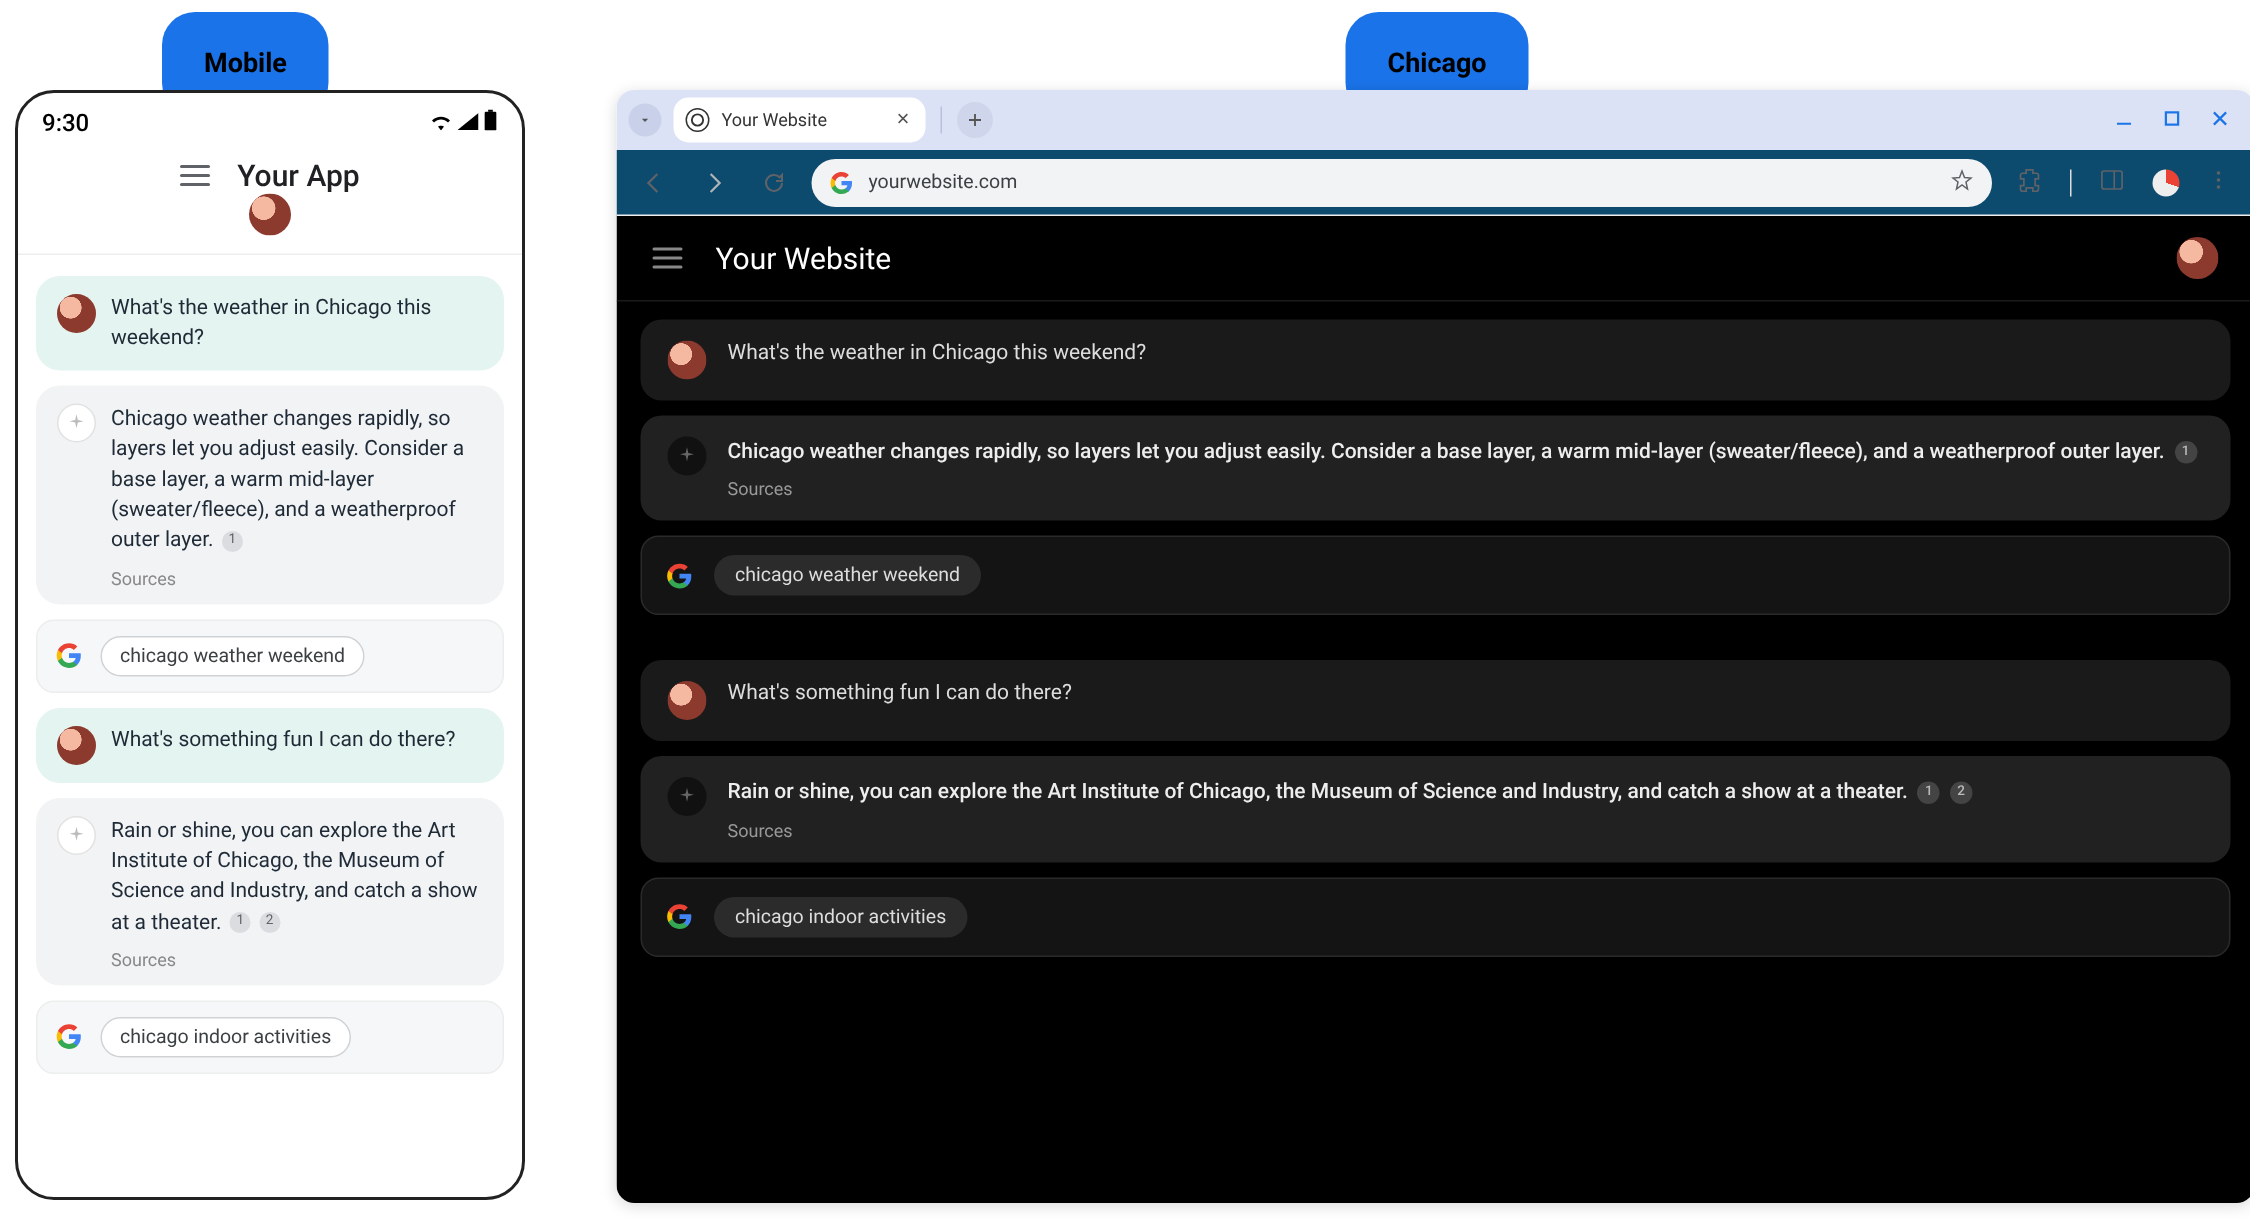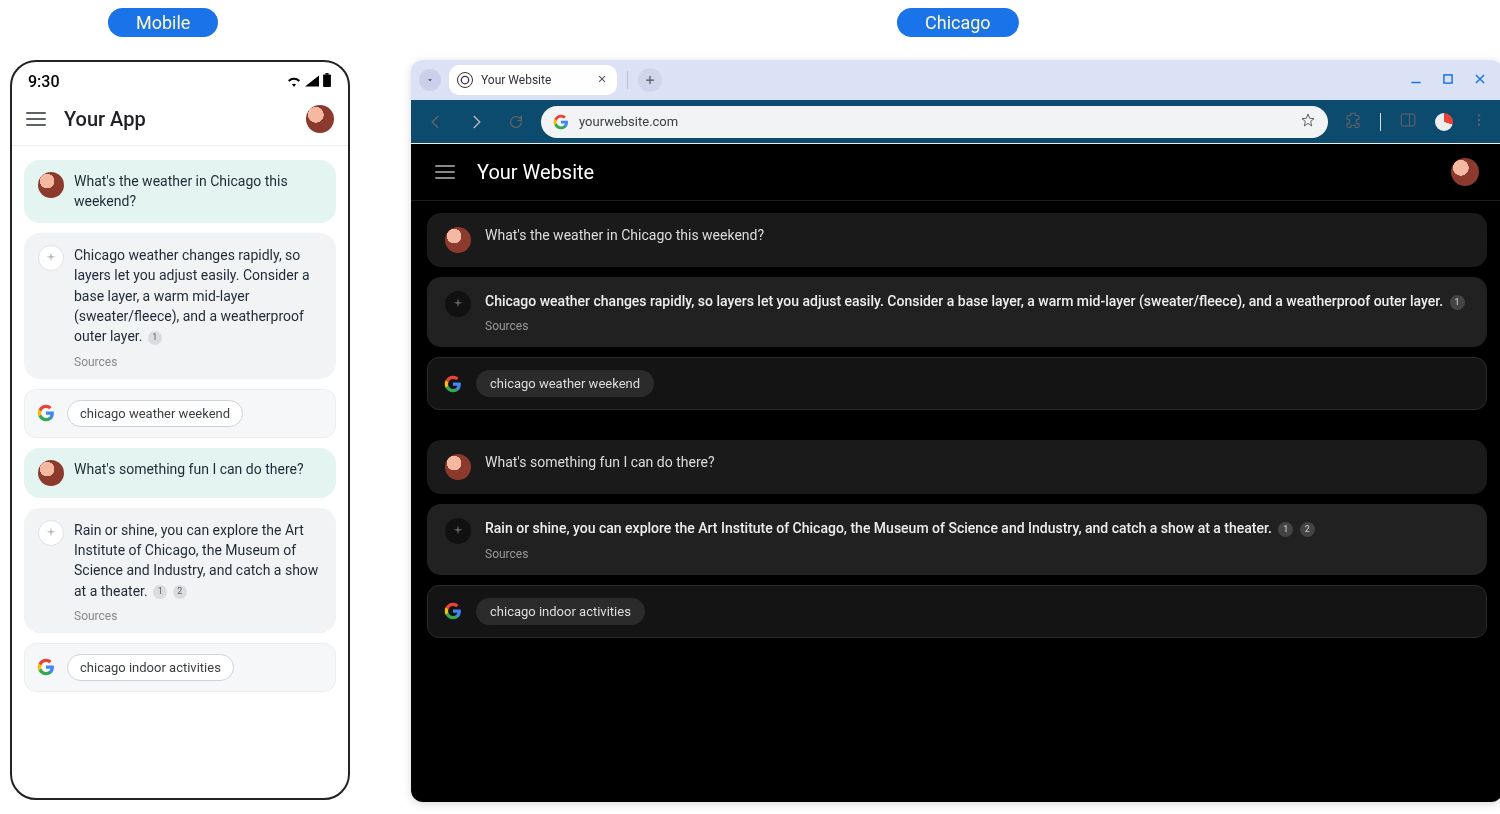--- a/index.html
+++ b/index.html
@@ -8,24 +8,24 @@
   background: #fff;
   width: 1500px;
   height: 814px;
   position: relative;
 }
 
 
 .pill {
   position: absolute;
   background: #1a73e8;
-  color: #fef9c3;
+  color: #000000;
   font-size: 18px;
-  font-weight: 400;
-  padding: 4px 28px;
+  font-weight: 700;
+  padding: 24px 28px;
   border-radius: 22px;
 }
 
 
 .mobile-frame {
   position: absolute;
   left: 10px;
   top: 60px;
   width: 340px;
   height: 740px;
@@ -42,20 +42,21 @@
   font-size: 16px;
   font-weight: 500;
 }
 .mobile-status .icons { display:flex; gap:3px; align-items:center; }
 .mobile-appbar {
   display:flex;
   align-items:center;
   justify-content: space-between;
   padding: 8px 14px 12px;
   border-bottom: 1px solid #eee;
+  flex-direction: column;
 }
 .mobile-appbar .left { display:flex; align-items:center; gap:18px; }
 .mobile-appbar .title { font-size: 20px; font-weight: 500; color:#202124; }
 .burger-m { width:20px; height:14px; display:flex; flex-direction:column; justify-content:space-between; }
 .burger-m span { height:2px; background:#5f6368; border-radius:1px; }
 
 .avatar-sm { width:28px; height:28px; border-radius:50%; background: radial-gradient(circle at 35% 35%, #f5b8a0 0 30%, transparent 31%), #8c3a2e; }
 
 .mobile-body { padding: 14px 12px; display:flex; flex-direction:column; gap:10px; }
 

